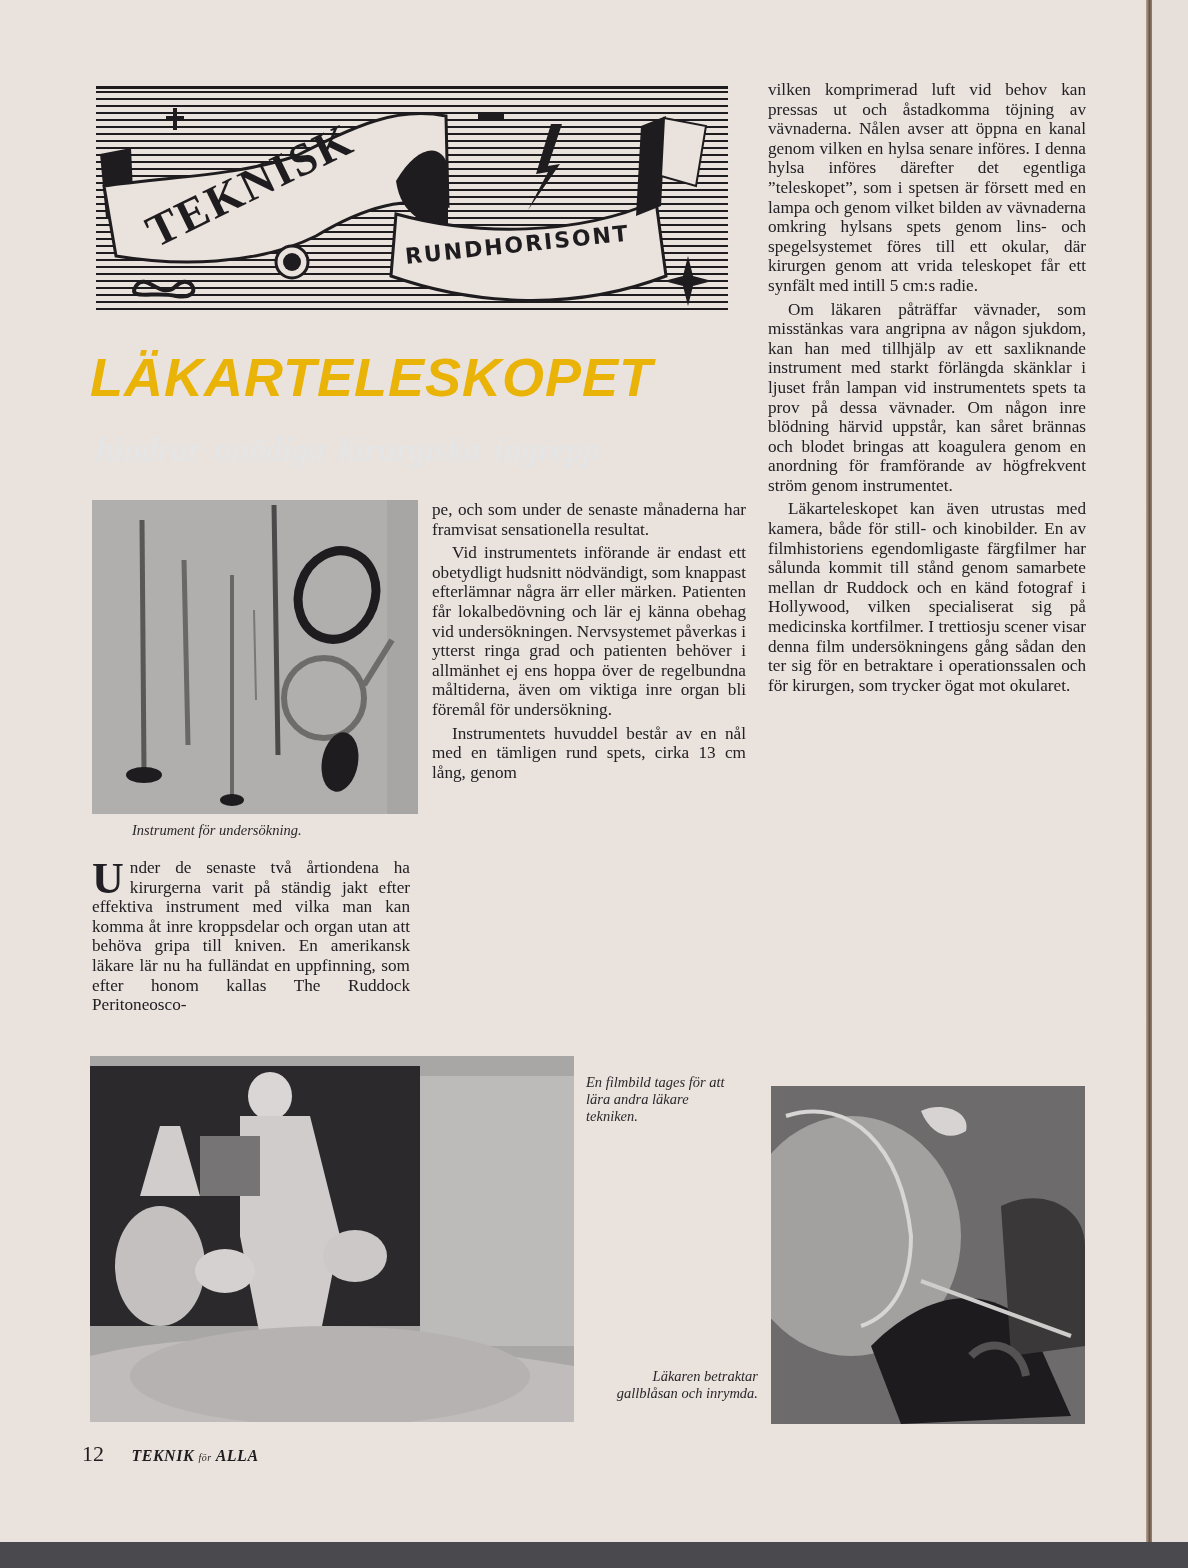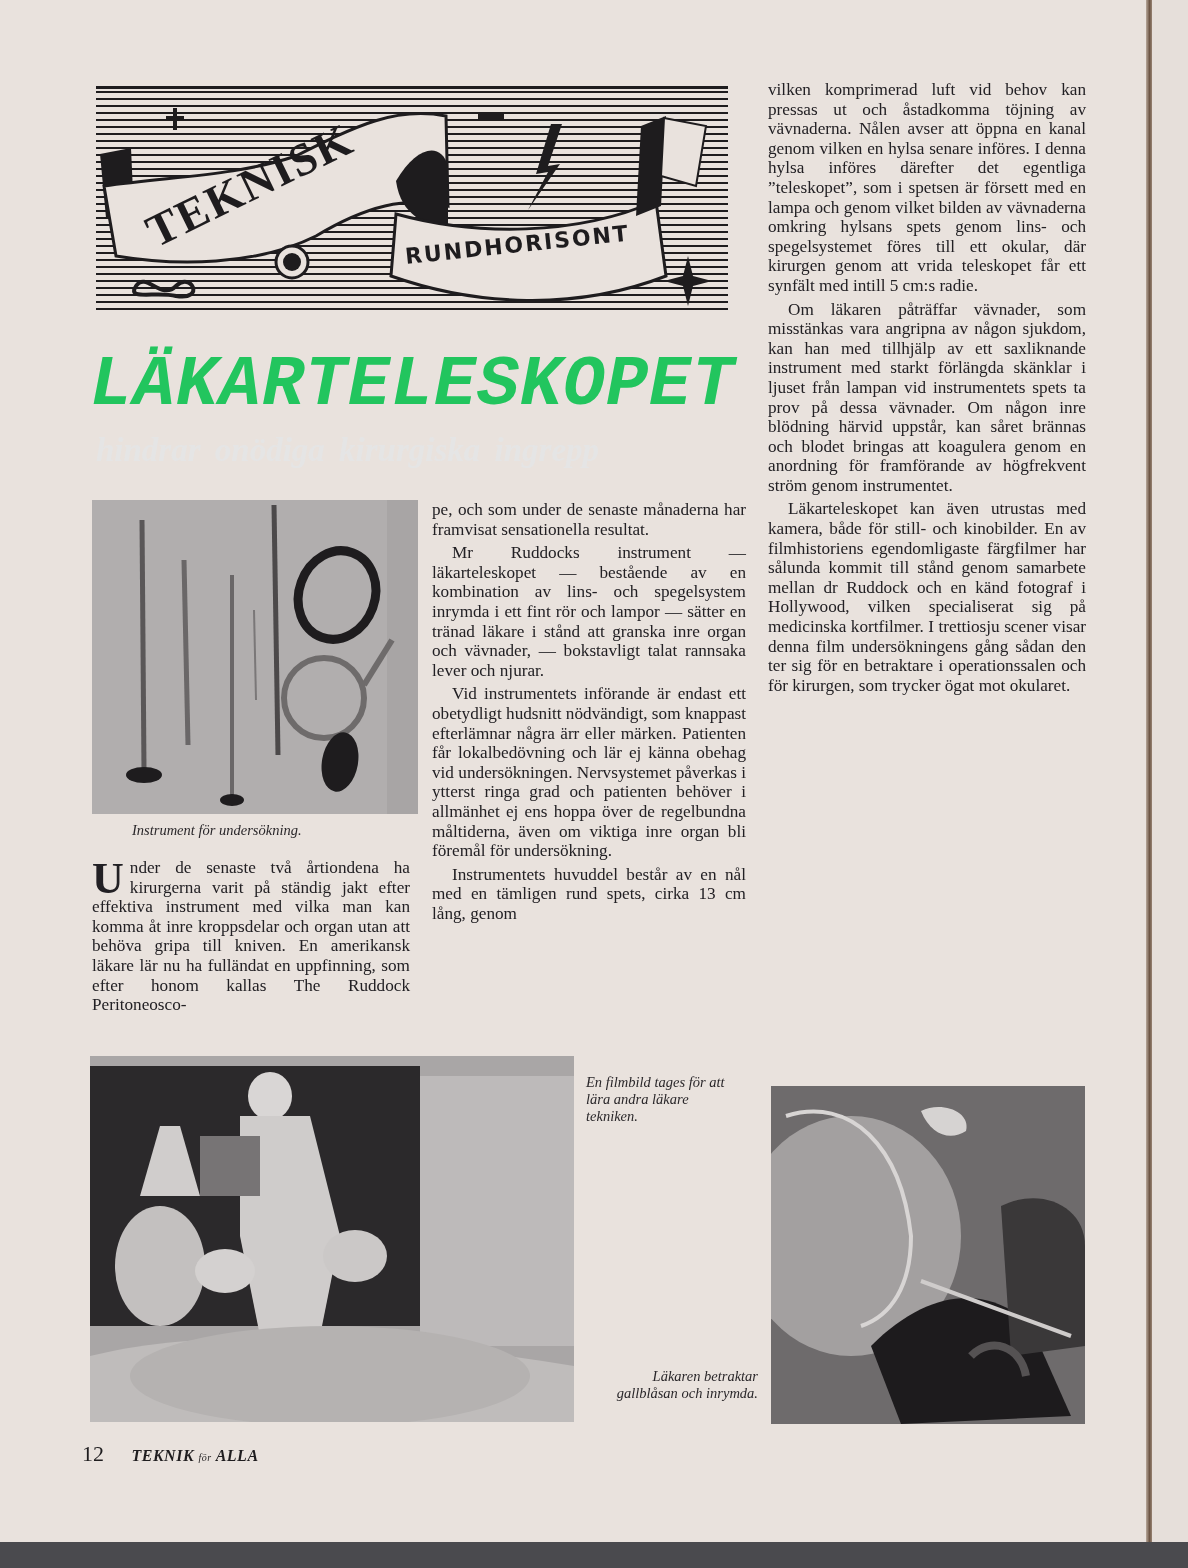--- a/index.html
+++ b/index.html
@@ -7,21 +7,21 @@
   .page{position:absolute;left:0;top:0;width:1150px;height:1542px;background:#e9e2dd;}
   .next-page{position:absolute;left:1152px;top:0;width:36px;height:1542px;background:#e6dfda;}
   .gutter{position:absolute;left:1146px;top:0;width:7px;height:1542px;background:linear-gradient(to right,#b8a89a,#6d5645,#a89585);}
   .topedge{position:absolute;left:0;top:0;width:1188px;height:4px;background:#8a7c70;}
 
   
   .banner{position:absolute;left:96px;top:86px;width:632px;height:226px;overflow:hidden;
     background:repeating-linear-gradient(to bottom,#e9e2dd 0px,#e9e2dd 5px,#1e1c1e 5px,#1e1c1e 7px);}
   .banner svg{position:absolute;left:0;top:0;}
 
-  .title{position:absolute;left:90px;top:346px;font-size:70px;font-style:italic;font-weight:bold;letter-spacing:1px;font-family:Liberation Mono, monospace;color:#22c55e;white-space:nowrap;}
+  .title{position:absolute;left:90px;top:346px;font-size:54px;font-style:italic;font-weight:bold;letter-spacing:1px;font-family:Liberation Sans, sans-serif;color:#eab308;white-space:nowrap;}
   .subtitle{position:absolute;left:96px;top:432px;font-size:33px;font-style:italic;font-weight:bold;font-family:"Liberation Serif",serif;color:#e5e5e5;white-space:nowrap;word-spacing:6px;}
 
   .photo{position:absolute;background:#9b9898;overflow:hidden;}
   .photo svg{display:block;}
   .caption{position:absolute;font-style:italic;font-size:14.5px;line-height:17px;color:#2a272a;}
 
   .col{position:absolute;font-size:17.2px;line-height:19.6px;text-align:justify;color:#222024;}
   .col p{margin:0;text-indent:20px;}
   .col p.noind{text-indent:0;}
   .col p.gap{margin-top:4px;}
@@ -102,21 +102,20 @@
   </svg>
 </div>
 <div class="caption" style="left:132px;top:822px;">Instrument för undersökning.</div>
 
 <div class="col" style="left:92px;top:858px;width:318px;">
   <p class="noind"><span class="dropcap">U</span><span>nder de senaste två årtiondena ha kirurgerna varit på ständig jakt efter effektiva instrument med vilka man kan komma åt inre kroppsdelar och organ utan att behöva gripa till kniven. En amerikansk läkare lär nu ha fulländat en uppfinning, som efter honom kallas The Ruddock Peritoneosco-</span></p>
 </div>
 
 <div class="col" style="left:432px;top:500px;width:314px;">
   <p class="noind">pe, och som under de senaste månaderna har framvisat sensationella resultat.</p>
-  <p class="gap">Mr Ruddocks instrument — läkarteleskopet — bestående av en kombination av lins- och spegelsystem inrymda i ett fint rör och lampor — sätter en tränad läkare i stånd att granska inre organ och vävnader, — bokstavligt talat rannsaka lever och njurar.</p>
   <p class="gap">Vid instrumentets införande är endast ett obetydligt hudsnitt nödvändigt, som knappast efterlämnar några ärr eller märken. Patienten får lokalbedövning och lär ej känna obehag vid undersökningen. Nervsystemet påverkas i ytterst ringa grad och patienten behöver i allmänhet ej ens hoppa över de regelbundna måltiderna, även om viktiga inre organ bli föremål för undersökning.</p>
   <p class="gap">Instrumentets huvuddel består av en nål med en tämligen rund spets, cirka 13 cm lång, genom</p>
 </div>
 
 <div class="col" style="left:768px;top:80px;width:318px;">
   <p class="noind">vilken komprimerad luft vid behov kan pressas ut och åstadkomma töjning av vävnaderna. Nålen avser att öppna en kanal genom vilken en hylsa senare införes. I denna hylsa införes därefter det egentliga ”teleskopet”, som i spetsen är försett med en lampa och genom vilket bilden av vävnaderna omkring hylsans spets genom lins- och spegelsystemet föres till ett okular, där kirurgen genom att vrida teleskopet får ett synfält med intill 5 cm:s radie.</p>
   <p class="gap">Om läkaren påträffar vävnader, som misstänkas vara angripna av någon sjukdom, kan han med tillhjälp av ett saxliknande instrument med starkt förlängda skänklar i ljuset från lampan vid instrumentets spets ta prov på dessa vävnader. Om någon inre blödning härvid uppstår, kan såret brännas och blodet bringas att koagulera genom en anordning för framförande av högfrekvent ström genom instrumentet.</p>
   <p class="gap">Läkarteleskopet kan även utrustas med kamera, både för still- och kinobilder. En av filmhistoriens egendomligaste färgfilmer har sålunda kommit till stånd genom samarbete mellan dr Ruddock och en känd fotograf i Hollywood, vilken specialiserat sig på medicinska kortfilmer. I trettiosju scener visar denna film undersökningens gång sådan den ter sig för en betraktare i operationssalen och för kirurgen, som trycker ögat mot okularet.</p>
 </div>
 

